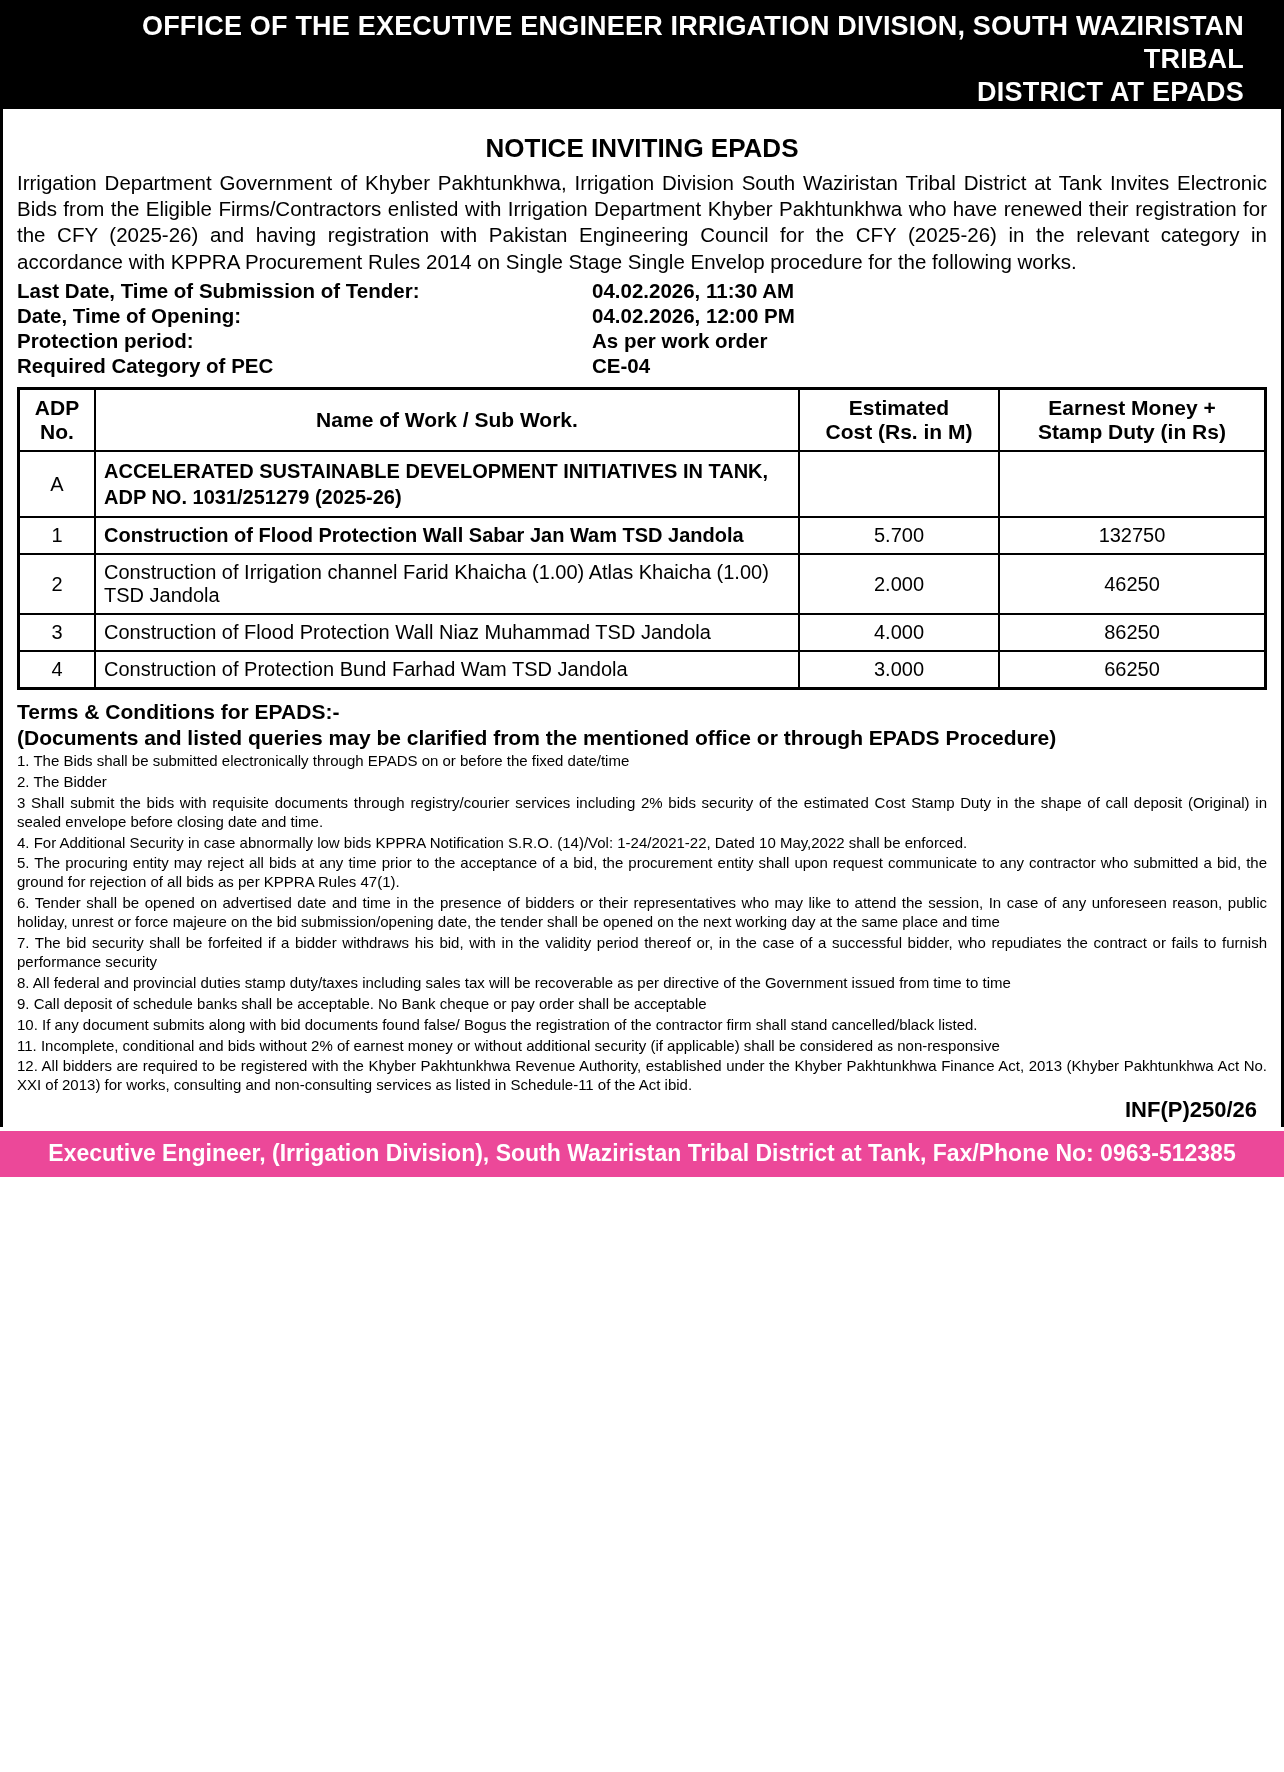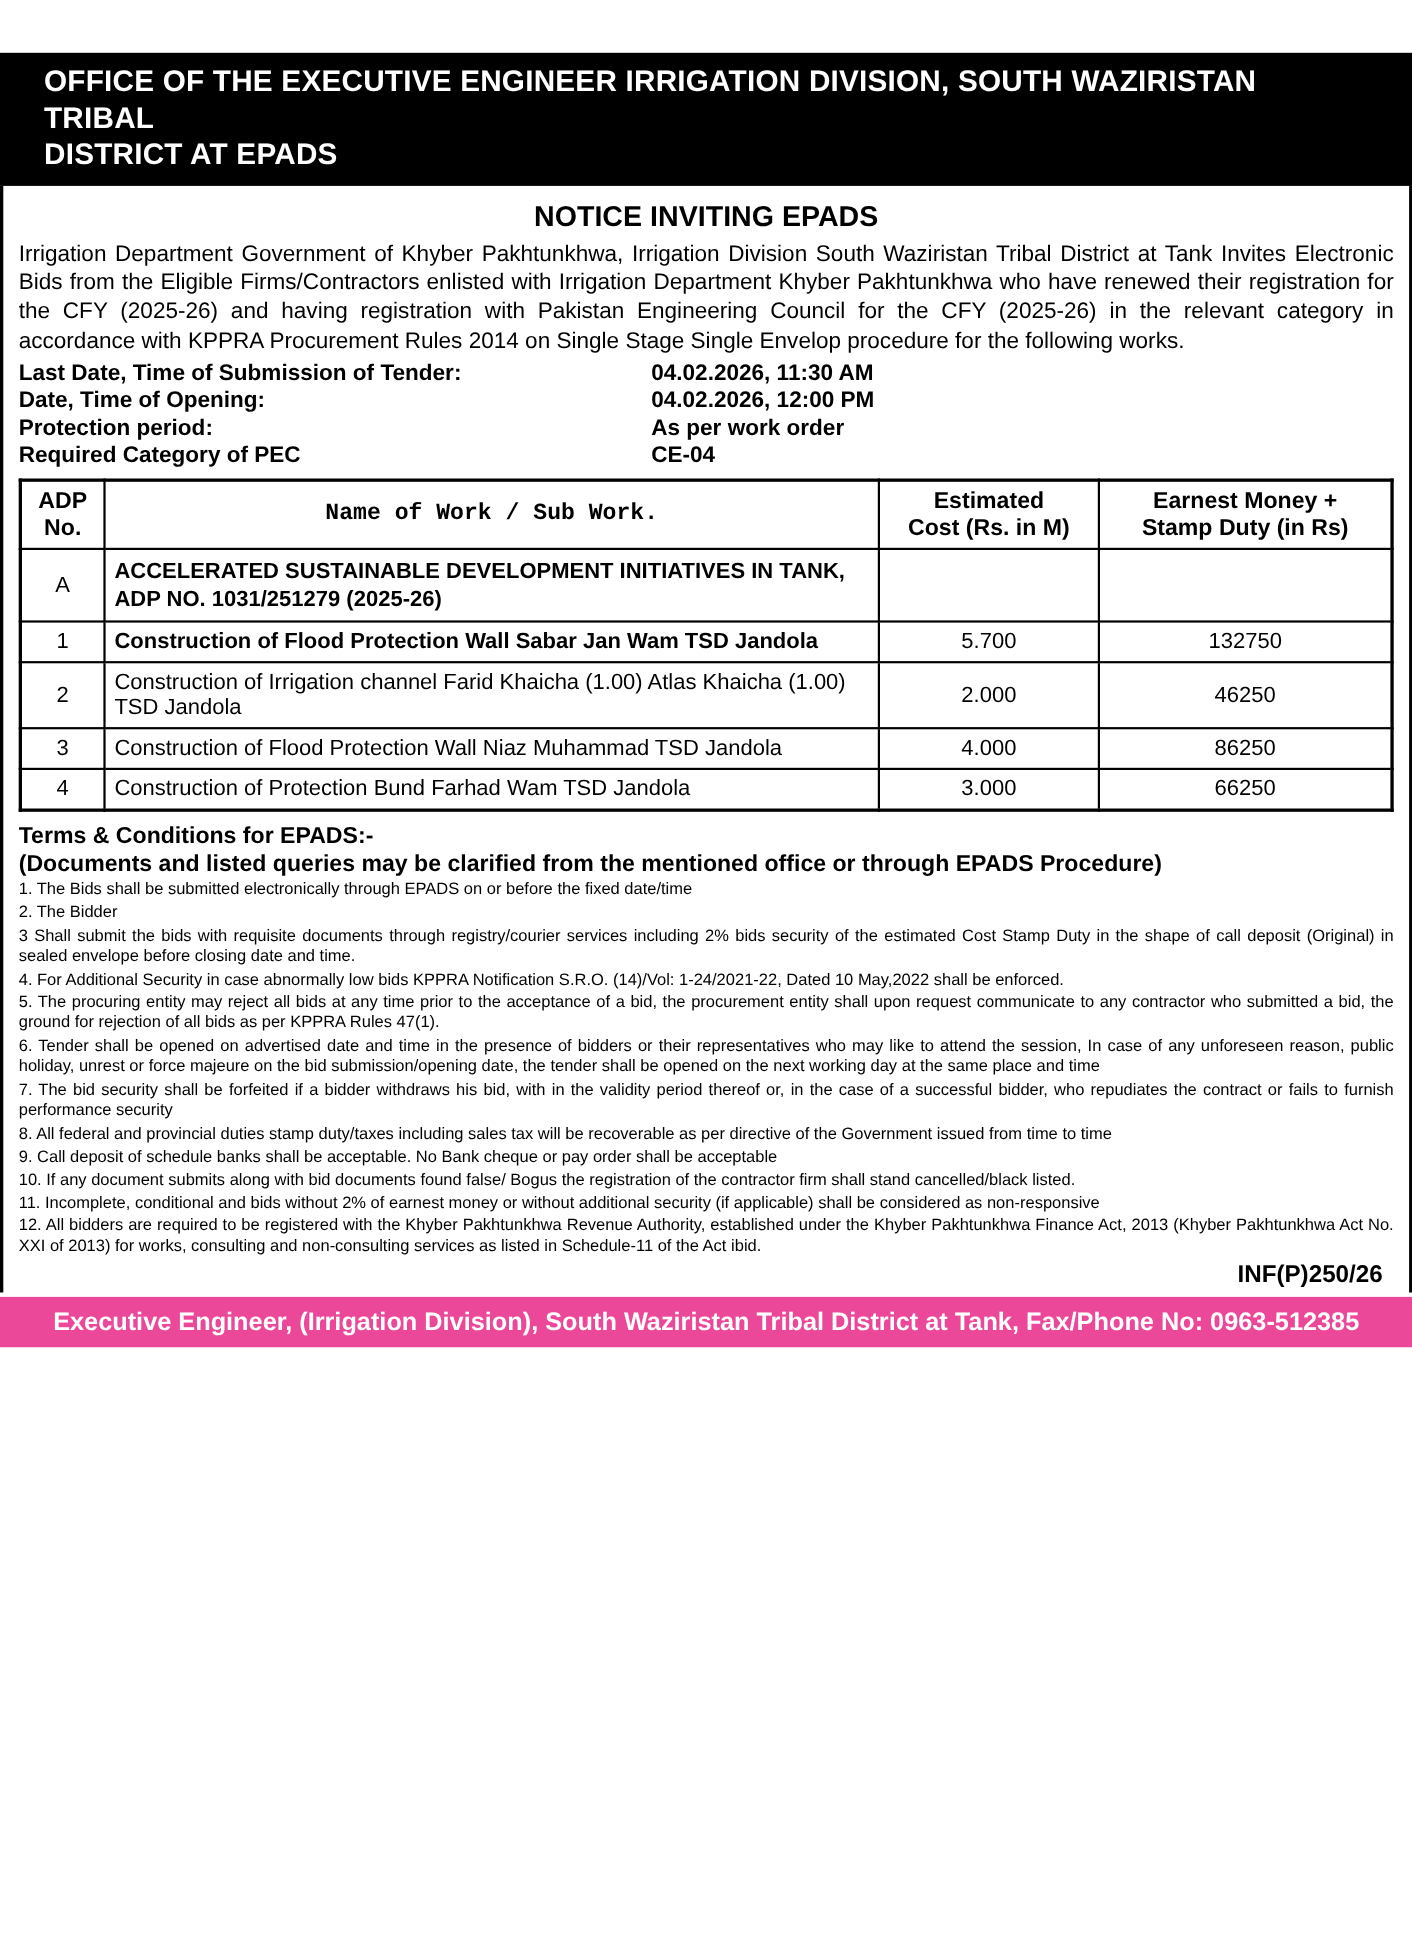--- a/index.html
+++ b/index.html
@@ -14,33 +14,32 @@
   }
   .page {
     width: 1284px;
     box-sizing: border-box;
     padding: 0;
     background: #ffffff;
   }
   .header-bar {
     background: #000000;
     color: #ffffff;
-    text-align: left;
+    text-align: right;
     font-weight: bold;
     font-size: 27px;
     line-height: 1.22;
-    padding: 10px 40px 12px 40px;
+    padding: 10px 40px 0 40px;
     letter-spacing: 0.2px;
-    margin-top: 48px;
   }
   .body-frame {
     border: 3px solid #000000;
     border-top: none;
     border-bottom: none;
-    padding: 8px 14px 4px 14px;
+    padding: 20px 14px 4px 14px;
     box-sizing: border-box;
   }
   .notice-title {
     text-align: center;
     font-weight: bold;
     font-size: 26px;
     margin: 4px 0 6px 0;
   }
   .intro {
     font-size: 20.5px;
@@ -74,21 +73,21 @@
     font-size: 20px;
     vertical-align: middle;
   }
   table.works th {
     text-align: center;
     font-weight: bold;
     font-size: 21px;
     line-height: 1.15;
   }
   .col-adp { width: 58px; text-align: center; }
-  .col-name { width: auto; font-family: Liberation Mono, monospace; }
+  .col-name { width: auto; }
   .col-cost { width: 182px; text-align: center; }
   .col-em { width: 248px; text-align: center; }
   td.center { text-align: center; }
   .bold { font-weight: bold; }
   .grp-title { font-weight: bold; font-size: 21px; line-height: 1.3; }
 
   .terms-head {
     font-weight: bold;
     font-size: 21px;
     margin-top: 10px;

